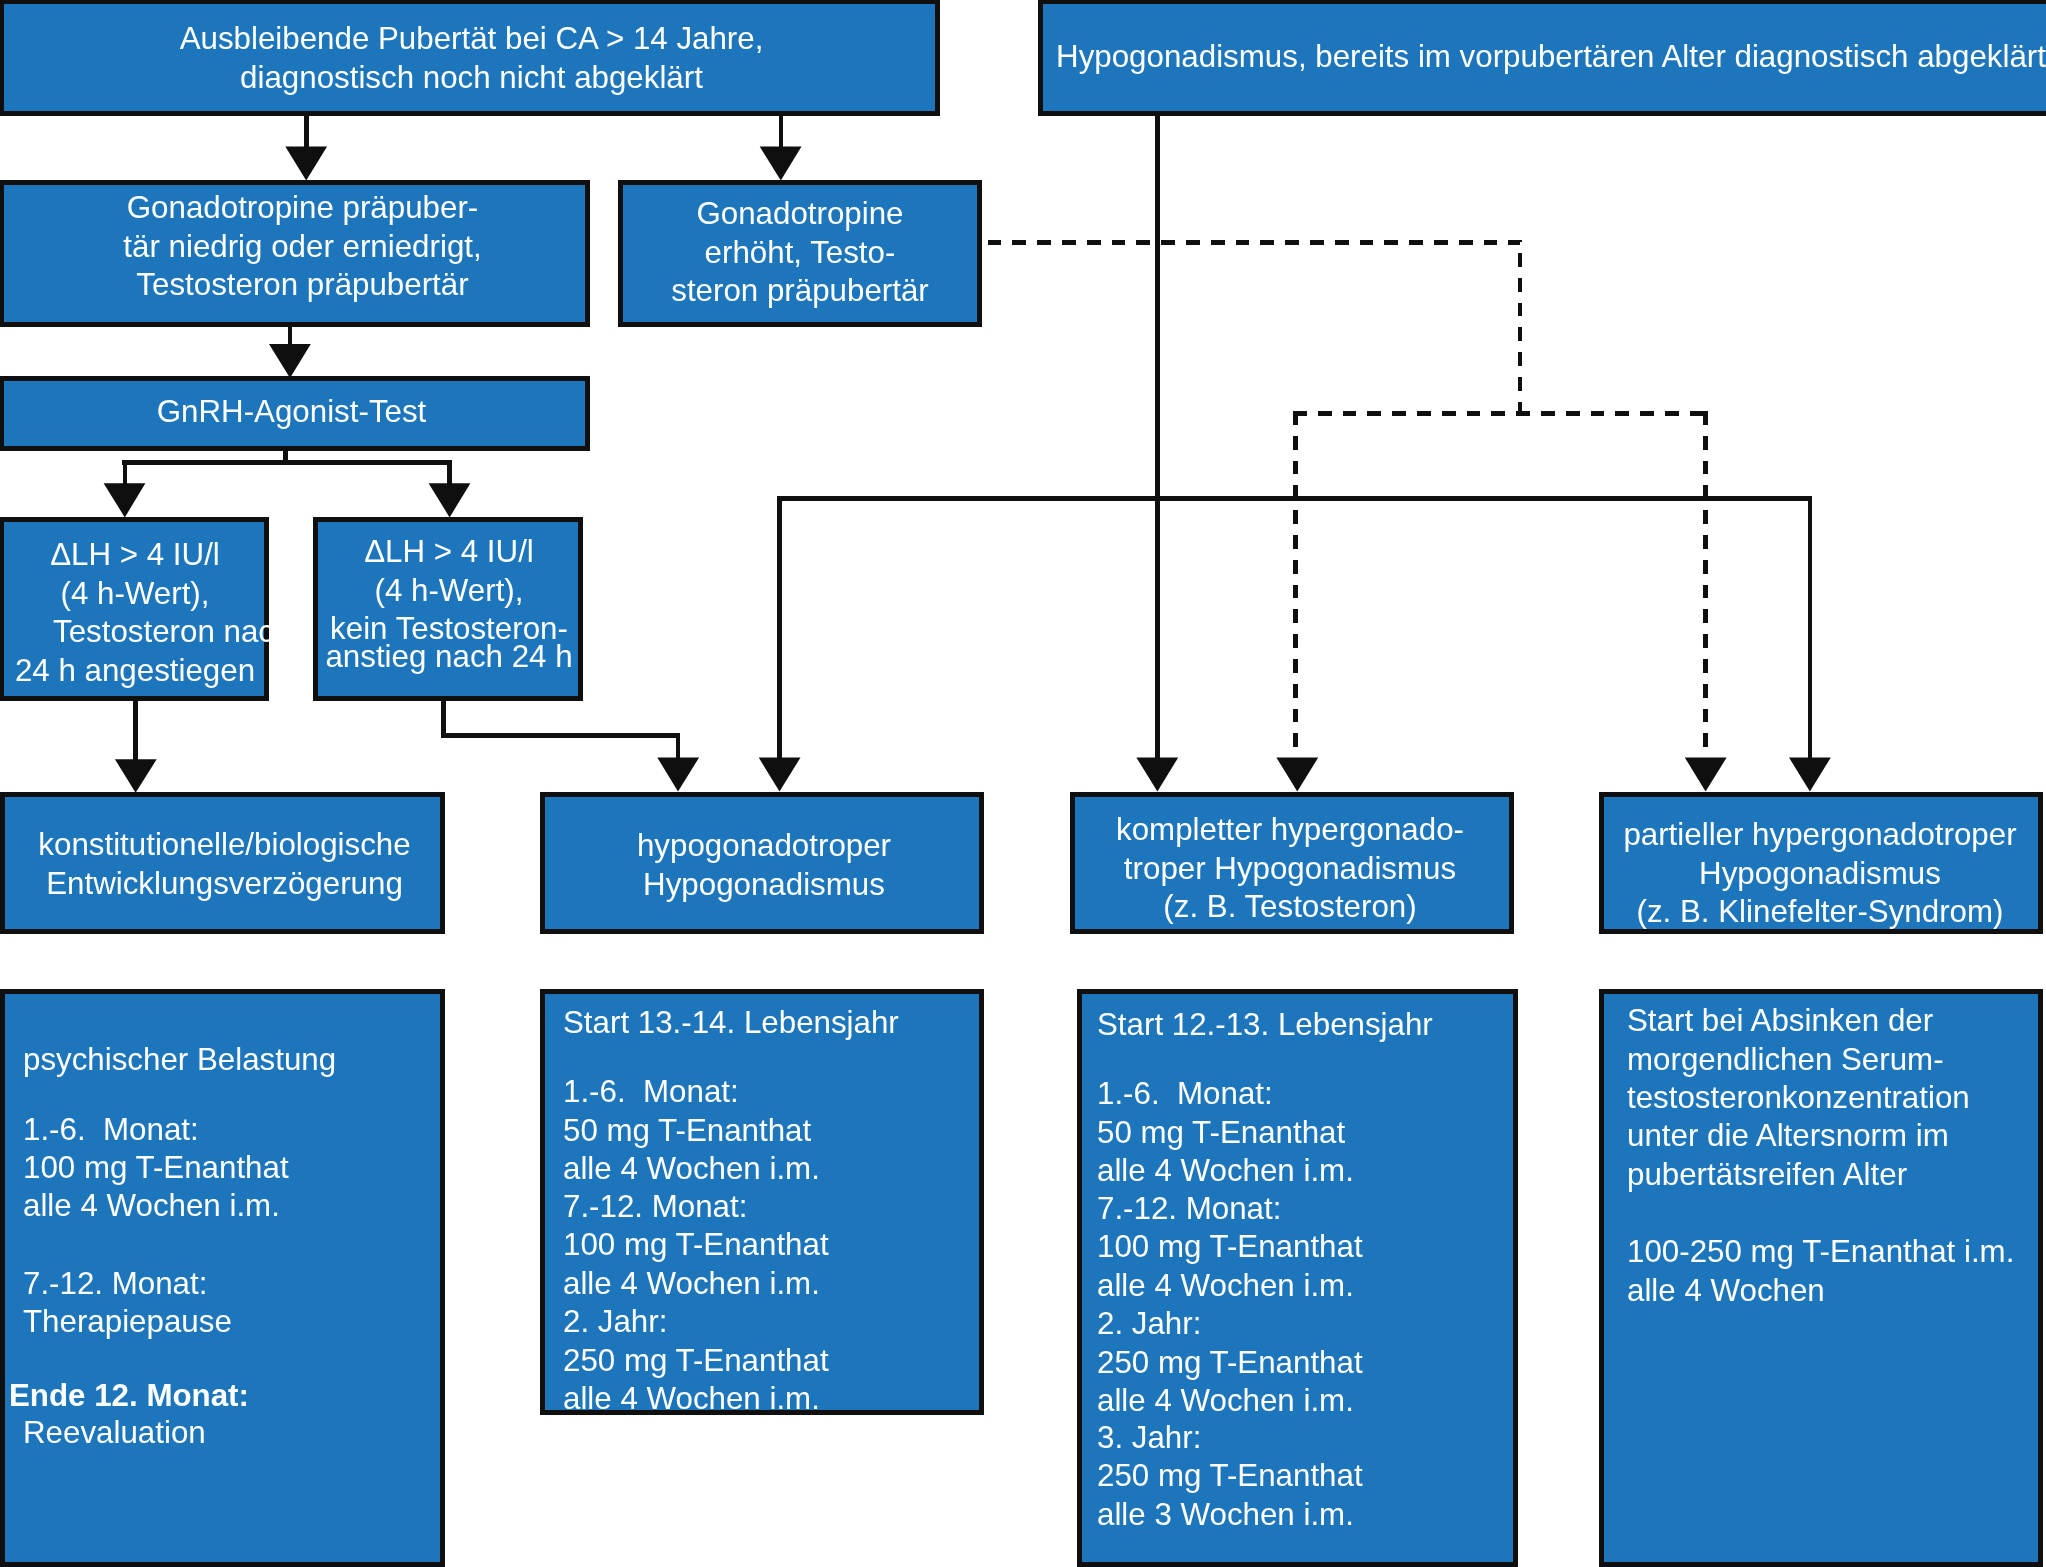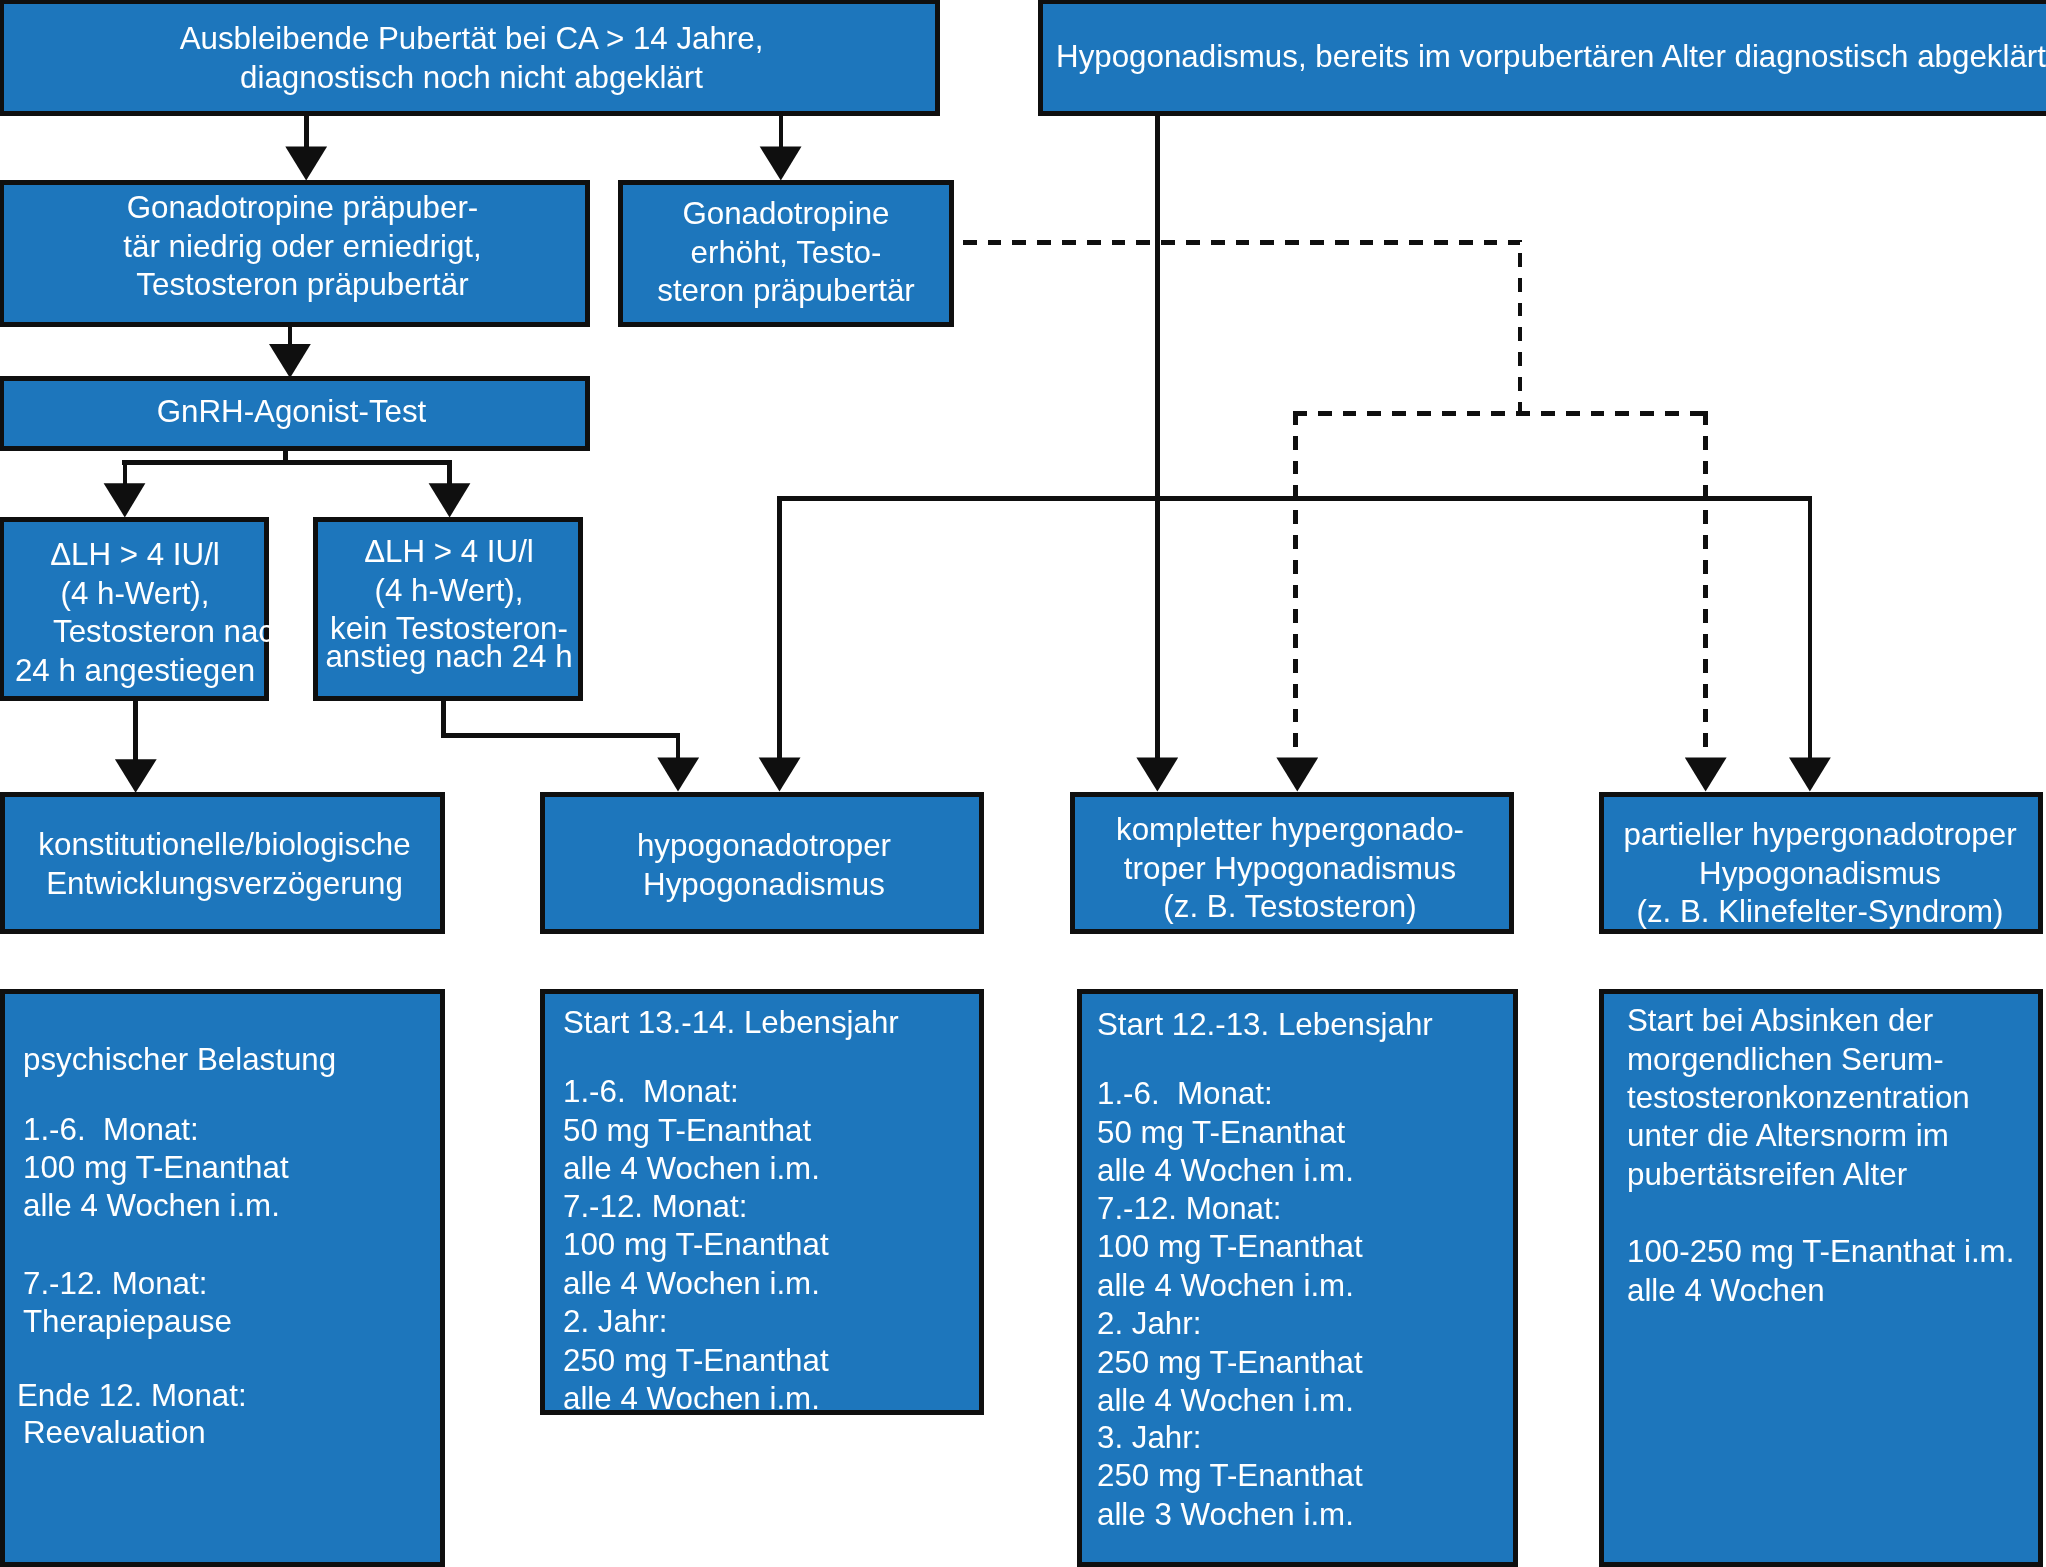--- a/index.html
+++ b/index.html
@@ -61,21 +61,21 @@
         <div class="tx" style="top: 54.5px; transform: translateX(2px);">diagnostisch noch nicht abgeklärt</div>
       </div>
       <div class="node c" style="left: 992px; top: -1px; width: 1052px; height: 117px; margin-left: 46px;">
         <div class="tx" style="top: 34px; transform: translateX(-13px);">Hypogonadismus, bereits im vorpubertären Alter diagnostisch abgeklärt</div>
       </div>
       <div class="node c" style="left: -1px; top: 180px; width: 591px; height: 147px;">
         <div class="tx" style="top: 4px; transform: translateX(8px);">Gonadotropine präpuber-</div>
         <div class="tx" style="top: 42.5px; transform: translateX(8px);">tär niedrig oder erniedrigt,</div>
         <div class="tx" style="top: 81px; transform: translateX(8px);">Testosteron präpubertär</div>
       </div>
-      <div class="node c" style="left: 618px; top: 180px; width: 336px; height: 147px;">
+      <div class="node c" style="left: 618px; top: 180px; width: 364px; height: 147px;">
         <div class="tx" style="top: 10px;">Gonadotropine</div>
         <div class="tx" style="top: 48.5px;">erhöht, Testo-</div>
         <div class="tx" style="top: 87px;">steron präpubertär</div>
       </div>
       <div class="node c" style="left: -1px; top: 376px; width: 591px; height: 75px;">
         <div class="tx" style="top: 12px; transform: translateX(-3px);">GnRH-Agonist-Test</div>
       </div>
       <div class="node c" style="left: -1px; top: 517px; width: 270px; height: 184px;">
         <div class="tx" style="top: 14px; transform: translateX(1px);">ΔLH &gt; 4 IU/l</div>
         <div class="tx" style="top: 52.5px; transform: translateX(1px);">(4 h-Wert),</div>
@@ -106,21 +106,21 @@
         <div class="tx" style="top: 57.5px; transform: translateX(-1px);">Hypogonadismus</div>
         <div class="tx" style="top: 96px; transform: translateX(-1px);">(z. B. Klinefelter-Syndrom)</div>
       </div>
       <div class="node l" style="left: 0px; top: 989px; width: 445px; height: 578px;">
         <div class="tx" style="top: 46.6px; left: 18px;">psychischer Belastung</div>
         <div class="tx" style="top: 116.5px; left: 18px;">1.-6.  Monat:</div>
         <div class="tx" style="top: 154.7px; left: 18px;">100 mg T-Enanthat</div>
         <div class="tx" style="top: 193px; left: 18px;">alle 4 Wochen i.m.</div>
         <div class="tx" style="top: 270.6px; left: 18px;">7.-12. Monat:</div>
         <div class="tx" style="top: 308.7px; left: 18px;">Therapiepause</div>
-        <div class="tx" style="top: 382.5px; left: 12px;">Ende 12. Monat:</div>
+        <div class="tx" style="top: 382.5px; left: 4px; font-weight: bold;">Ende 12. Monat:</div>
         <div class="tx" style="top: 420.3px; left: 18px;">Reevaluation</div>
       </div>
       <div class="node l" style="left: 540px; top: 989px; width: 444px; height: 426px;">
         <div class="tx" style="top: 10px; left: 18px;">Start 13.-14. Lebensjahr</div>
         <div class="tx" style="top: 78.8px; left: 18px;">1.-6.  Monat:</div>
         <div class="tx" style="top: 117.5px; left: 18px;">50 mg T-Enanthat</div>
         <div class="tx" style="top: 156.2px; left: 18px;">alle 4 Wochen i.m.</div>
         <div class="tx" style="top: 194.1px; left: 18px;">7.-12. Monat:</div>
         <div class="tx" style="top: 232.4px; left: 18px;">100 mg T-Enanthat</div>
         <div class="tx" style="top: 271.1px; left: 18px;">alle 4 Wochen i.m.</div>

